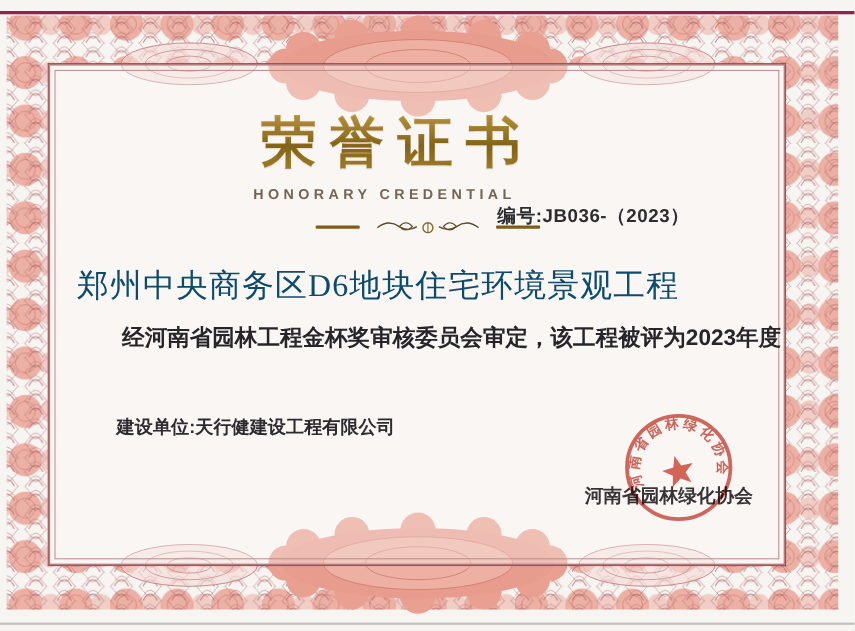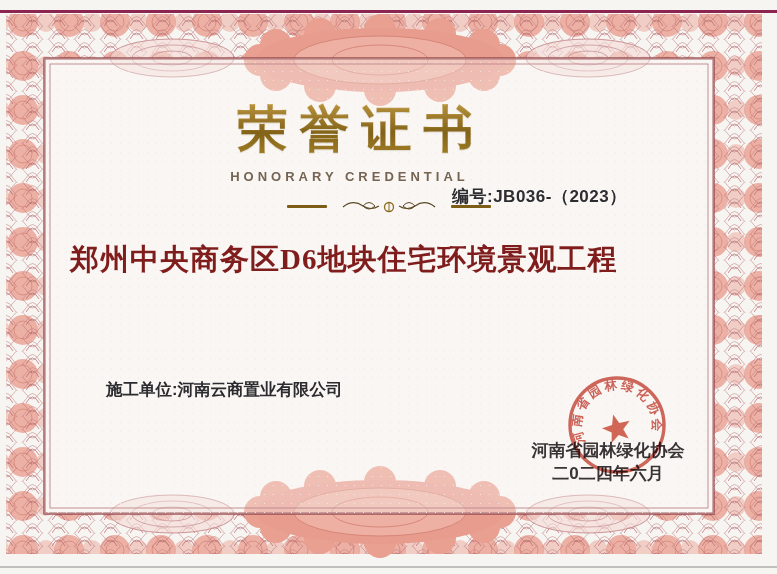--- a/index.html
+++ b/index.html
@@ -35,21 +35,21 @@
     display:flex;align-items:center;justify-content:center;gap:14px;
   }
   .divider .bar{width:40px;height:3px;background:#7d5d15;border-radius:1px;}
   .serial{
     position:absolute;left:452px;top:185px;
     font-size:17px;font-weight:bold;color:#2d2d31;letter-spacing:0.5px;
   }
   .project-name{
     position:absolute;left:70px;top:240px;width:640px;
     font-family:"Liberation Serif",serif;
-    font-size:29px;font-weight:700;color:#7f1d1d;letter-spacing:1px;
+    font-size:29px;font-weight:400;color:#0c4a6e;letter-spacing:1px;
   }
   .body-text{
     position:absolute;left:70px;top:292px;width:650px;
     font-size:20.5px;line-height:31px;font-weight:bold;color:#26262a;
   }
   .body-text .l1{text-indent:2em;}
   .unit-lines{
     position:absolute;left:106px;top:376px;
     font-size:16.5px;line-height:27px;font-weight:bold;color:#2b2b30;
   }
@@ -134,29 +134,29 @@
     <path d="M48 5.5 v9" stroke="#8a6a1c" stroke-width="1"></path>
   </svg>
   <div class="bar"></div>
 </div>
 
 <div class="serial">编号:JB036-（2023）</div>
 
 <div class="project-name">郑州中央商务区D6地块住宅环境景观工程</div>
 
 <div class="body-text">
+  <div class="l1">经河南省园林工程金杯奖审核委员会审定，该工程被评为2023年度</div>
 </div>
 
 <div class="unit-lines">
-  <div>施工单位:河南云商置业有限公司</div>
+  <div>建设单位:天行健建设工程有限公司</div>
 </div>
 
 <div class="issuer-block">
   <div>河南省园林绿化协会</div>
-  <div>二0二四年六月</div>
 </div>
 
 <svg class="stamp" width="120" height="120" viewBox="560 368 120 120">
   <g opacity="0.82">
     <circle cx="617" cy="425" r="47" fill="none" stroke="#c94a3c" stroke-width="3.4"></circle>
     <path id="sealArc" d="M585.8,443 A36,36 0 1 1 648.2,443" fill="none" stroke="none"></path>
     <text font-size="12.5" fill="#c7453a" letter-spacing="3" font-weight="bold" font-family="Liberation Serif, serif">
       <textPath href="#sealArc" startOffset="1">河南省园林绿化协会</textPath>
     </text>
     <polygon points="617,414 620.7,423.9 631.3,424.4 623,430.9 625.8,441.1 617,435.3 608.2,441.1 611,430.9 602.7,424.4 613.3,423.9" fill="#cd4a38" transform="rotate(-15 617 429)"></polygon>

